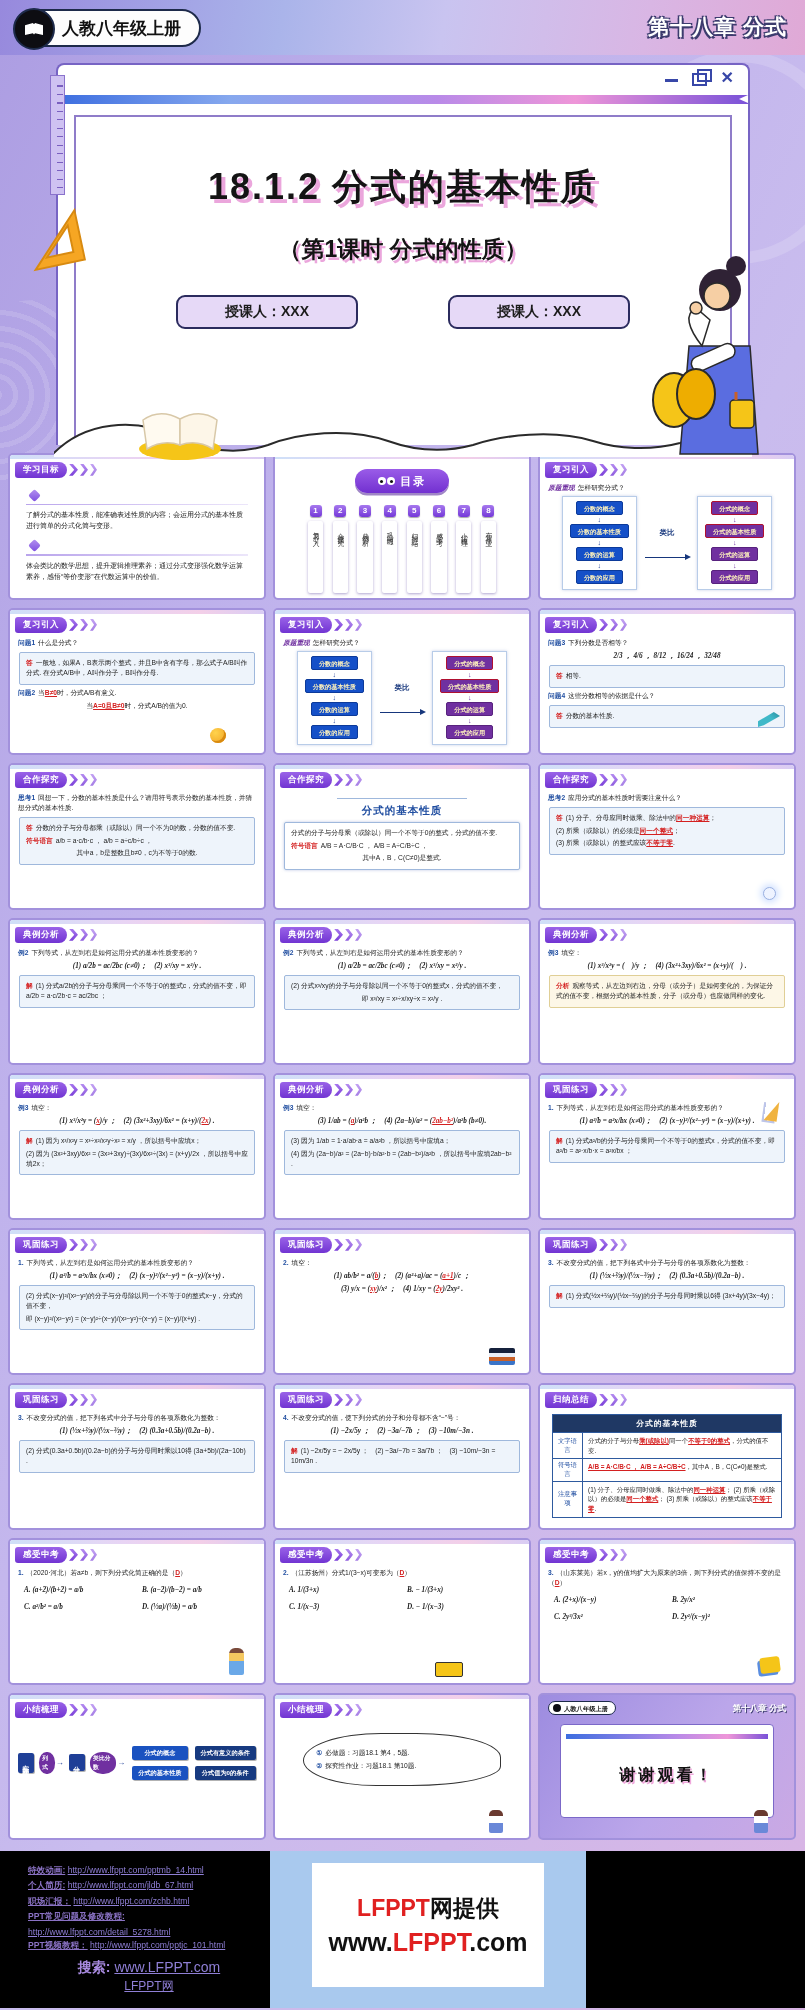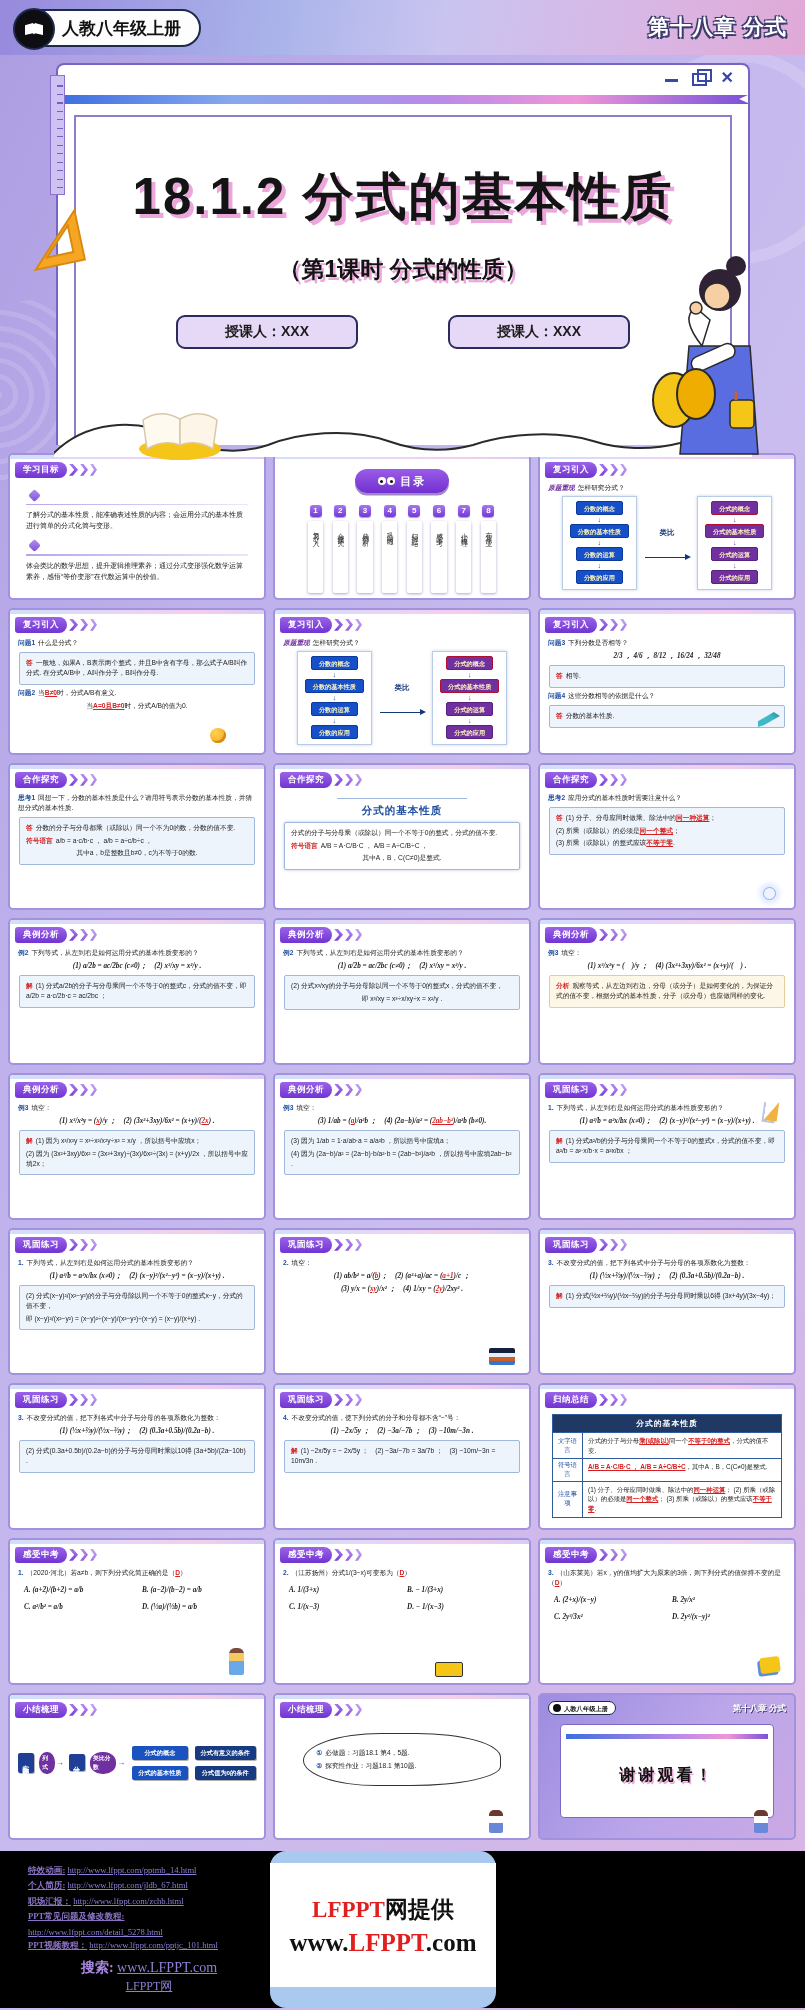--- a/index.html
+++ b/index.html
@@ -29,21 +29,21 @@
   .win-min{width:13px;height:2.5px;background:#3847a8;margin-top:6px;}
   .win-restore{width:11px;height:9px;border:2px solid #3847a8;position:relative;margin-top:4px;}
   .win-restore::before{content:'';position:absolute;top:-6px;left:3px;width:11px;height:9px;border:2px solid #3847a8;}
   .win-close{font-size:16px;font-weight:bold;color:#3847a8;line-height:1;}
   .win-bar{position:absolute;top:32px;left:2px;right:2px;height:9px;
     background:linear-gradient(90deg,#3d6ee0,#86a8ee 25%,#b98ae8 55%,#ee96d8 75%,#7a52d8 100%);}
   .win-bar::after{content:'';position:absolute;right:0;top:0;border-right:9px solid #fff;
     border-top:4.5px solid transparent;border-bottom:4.5px solid transparent;}
   .hero-frame{position:absolute;top:52px;left:18px;right:18px;bottom:0;border:2px solid #8f7cc9;border-bottom:none;}
   .hero-content{position:absolute;top:52px;left:0;right:0;text-align:center;z-index:5;}
-  .hero-title{margin-top:48px;font-size:51px;font-weight:900;color:#141414;letter-spacing:2px;
+  .hero-title{margin-top:48px;font-size:36px;font-weight:900;color:#141414;letter-spacing:2px;
     text-shadow:4px 4px 0 #eba6dc;}
   .hero-subtitle{margin-top:22px;font-size:23px;font-weight:900;color:#141414;text-shadow:2.5px 2.5px 0 #eba6dc;}
   .hero-pills{margin-top:30px;display:flex;justify-content:center;gap:90px;}
   .pill{width:178px;height:30px;background:#e6d9f7;border:2px solid #2b2b5e;border-radius:9px;
     display:flex;align-items:center;justify-content:center;font-size:14px;font-weight:bold;color:#1c1c1c;}
   .wave{position:absolute;left:-2px;bottom:-12px;width:698px;height:48px;z-index:3;}
   .ruler-strip{position:absolute;left:-6px;top:12px;width:13px;height:118px;background:#cfc2f2;
     border:1px solid #8a72cc;z-index:6;}
   .ruler-strip::after{content:'';position:absolute;right:1px;top:2px;bottom:2px;width:6px;
     background:repeating-linear-gradient(180deg,transparent 0 7px,#7a5fc0 7px 8.5px);}
@@ -158,29 +158,29 @@
   .deco.books{width:26px;height:17px;right:14px;bottom:8px;border-radius:2px;
     background:linear-gradient(180deg,#15213c 0 28%,#e8eef8 28% 52%,#c86028 52% 76%,#3a74c8 76% 100%);}
   .deco.girl{width:15px;height:27px;right:20px;bottom:8px;border-radius:6px 6px 2px 2px;
     background:linear-gradient(180deg,#7a4a3a 0 20%,#f5c860 20% 48%,#6aa8e8 48% 100%);}
   .deco.robot{width:26px;height:13px;right:66px;bottom:6px;background:#f5c518;border:1px solid #333;border-radius:2px;}
   .deco.sticker{width:20px;height:16px;right:14px;bottom:10px;background:#f5c518;border-radius:3px;
     box-shadow:-2.5px 2.5px 0 #5a8de0;transform:rotate(-7deg);}
   .deco.girl2{width:14px;height:23px;right:26px;bottom:5px;border-radius:5px 5px 2px 2px;
     background:linear-gradient(180deg,#6a3a30 0 24%,#fff 24% 58%,#6a88d8 58% 100%);}
   
-  .footer{position:relative;margin-top:11px;height:157px;display:flex;background:#000;font-family:Liberation Serif, serif;}
+  .footer{position:relative;margin-top:11px;height:157px;display:flex;background:#000;}
   .f-left{width:270px;flex:none;padding:10px 0 0 28px;box-sizing:border-box;}
   .f-row{font-size:8.6px;margin:3.5px 0;white-space:nowrap;}
   .flabel{color:#8a72c4;font-weight:bold;text-decoration:underline;}
   .flink{color:#8f7fd6;text-decoration:underline;}
   .f-search{text-align:center;font-size:14px;margin-top:7px;}
   .f-search .flabel{color:#a88ae0;text-decoration:none;}
   .f-search2{text-align:center;font-size:12px;margin-top:1px;}
-  .f-mid{width:226px;flex:none;background:#a9c9ee;display:flex;align-items:flex-start;justify-content:center;border-radius:16px;}
+  .f-mid{width:316px;flex:none;background:#a9c9ee;display:flex;align-items:flex-start;justify-content:center;}
   .f-brand{background:#fff;width:232px;height:124px;margin-top:12px;display:flex;flex-direction:column;
     align-items:center;justify-content:center;gap:4px;}
   .f-brand .l1{font-size:23px;font-weight:900;color:#111;}
   .f-brand .l2{font-size:25px;font-weight:900;color:#111;}
   .f-brand .bred{color:#e02020;}
   .f-right{flex:1;background:#000;}
 </style>
 </head>
 <body>
 

